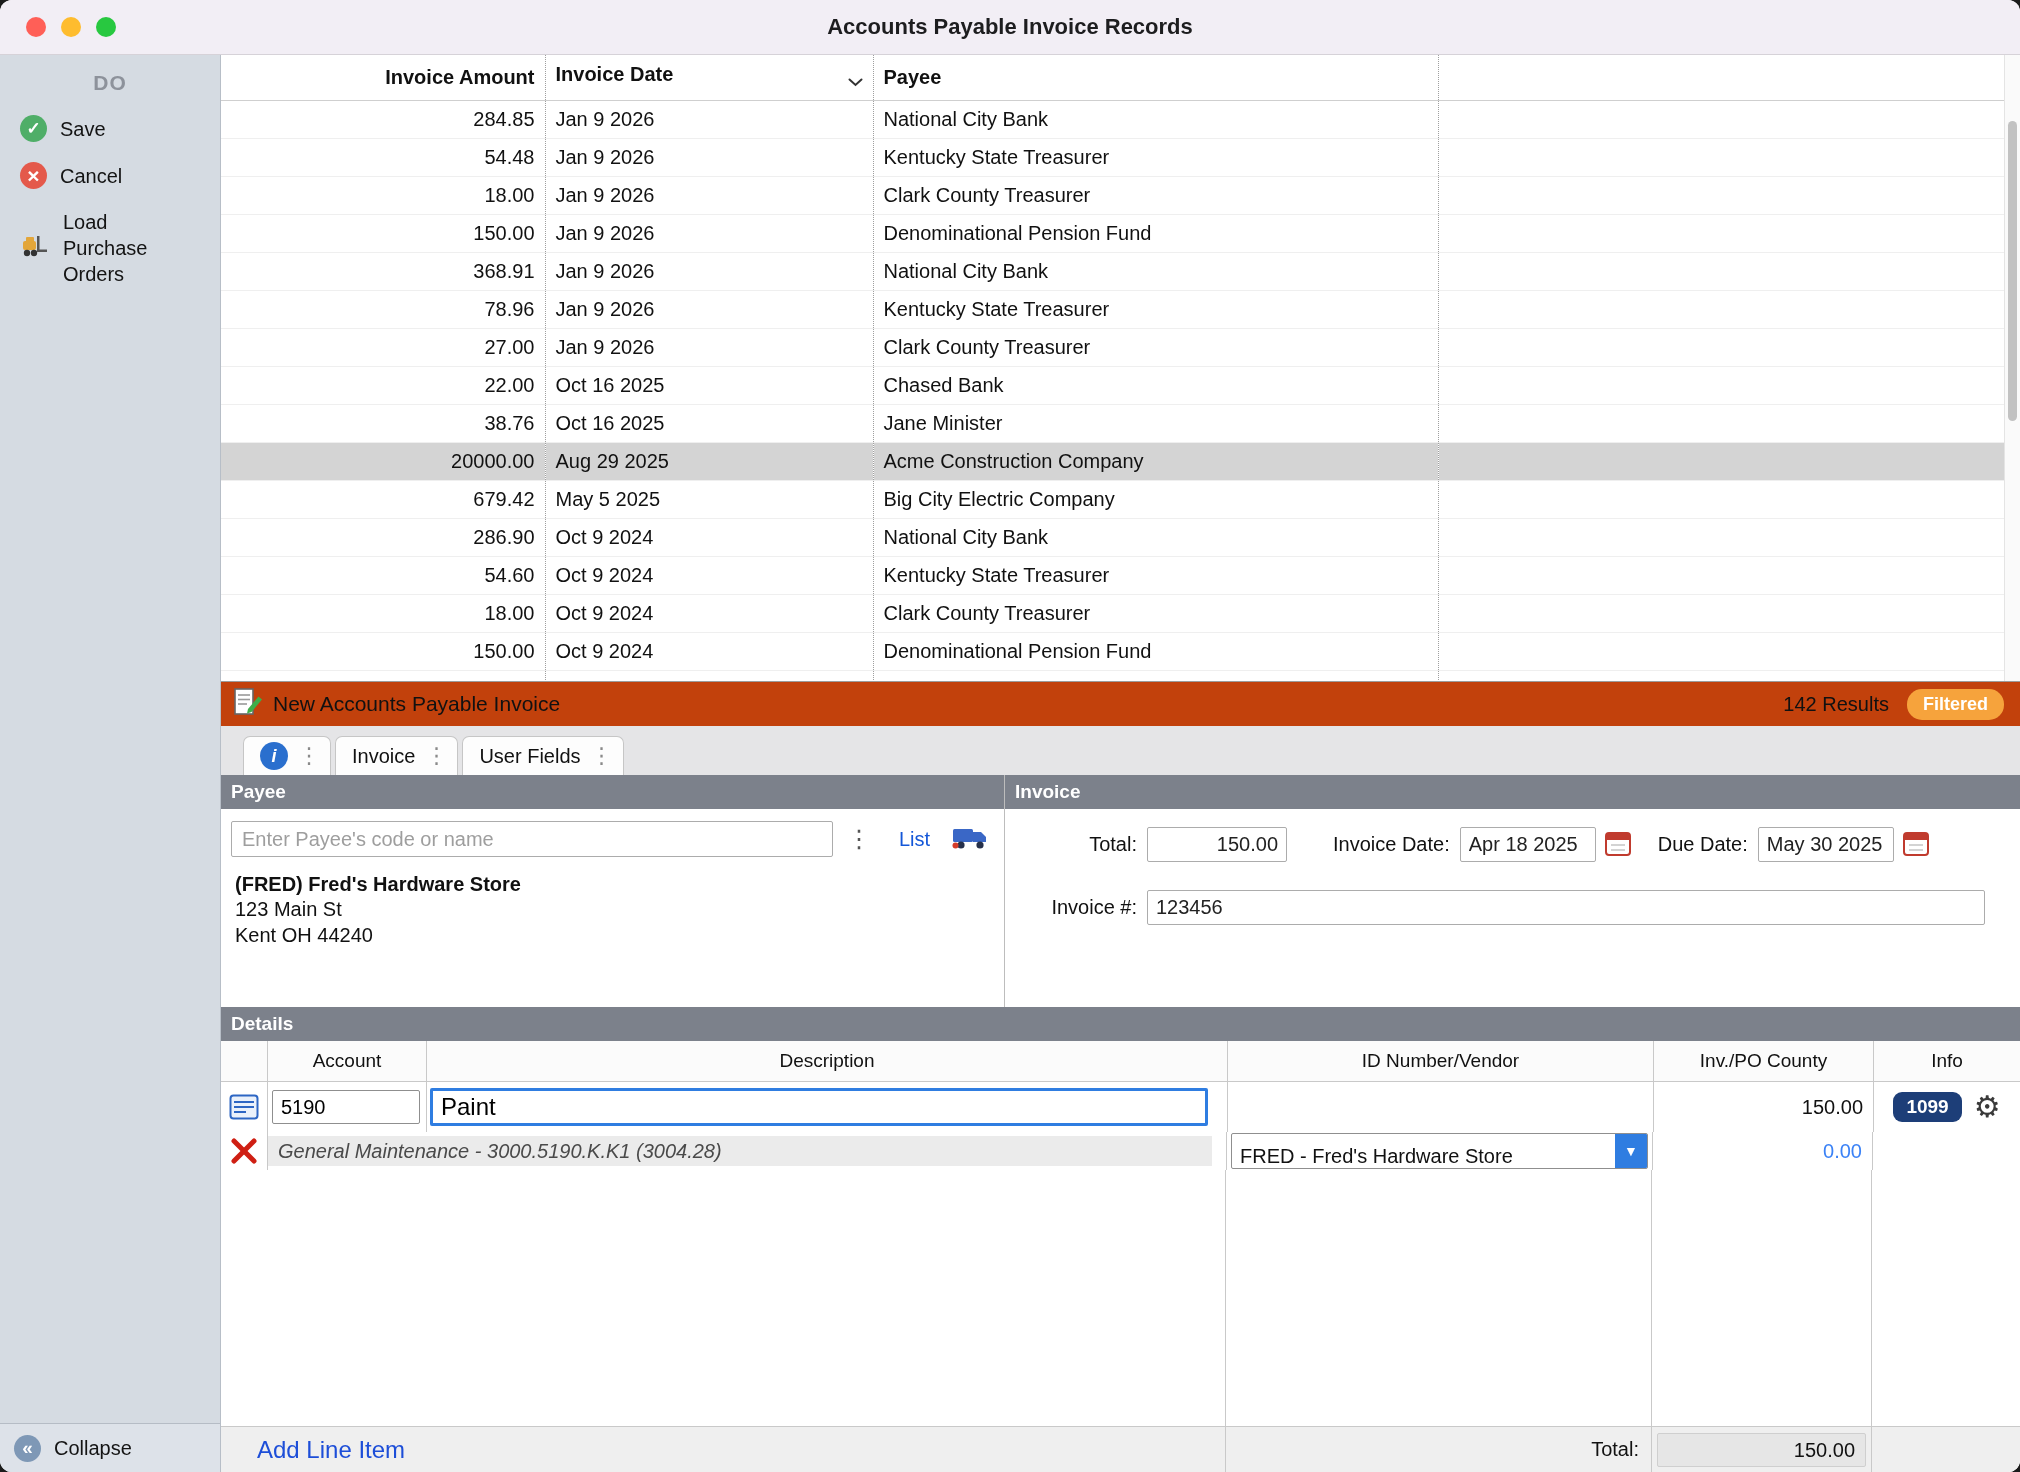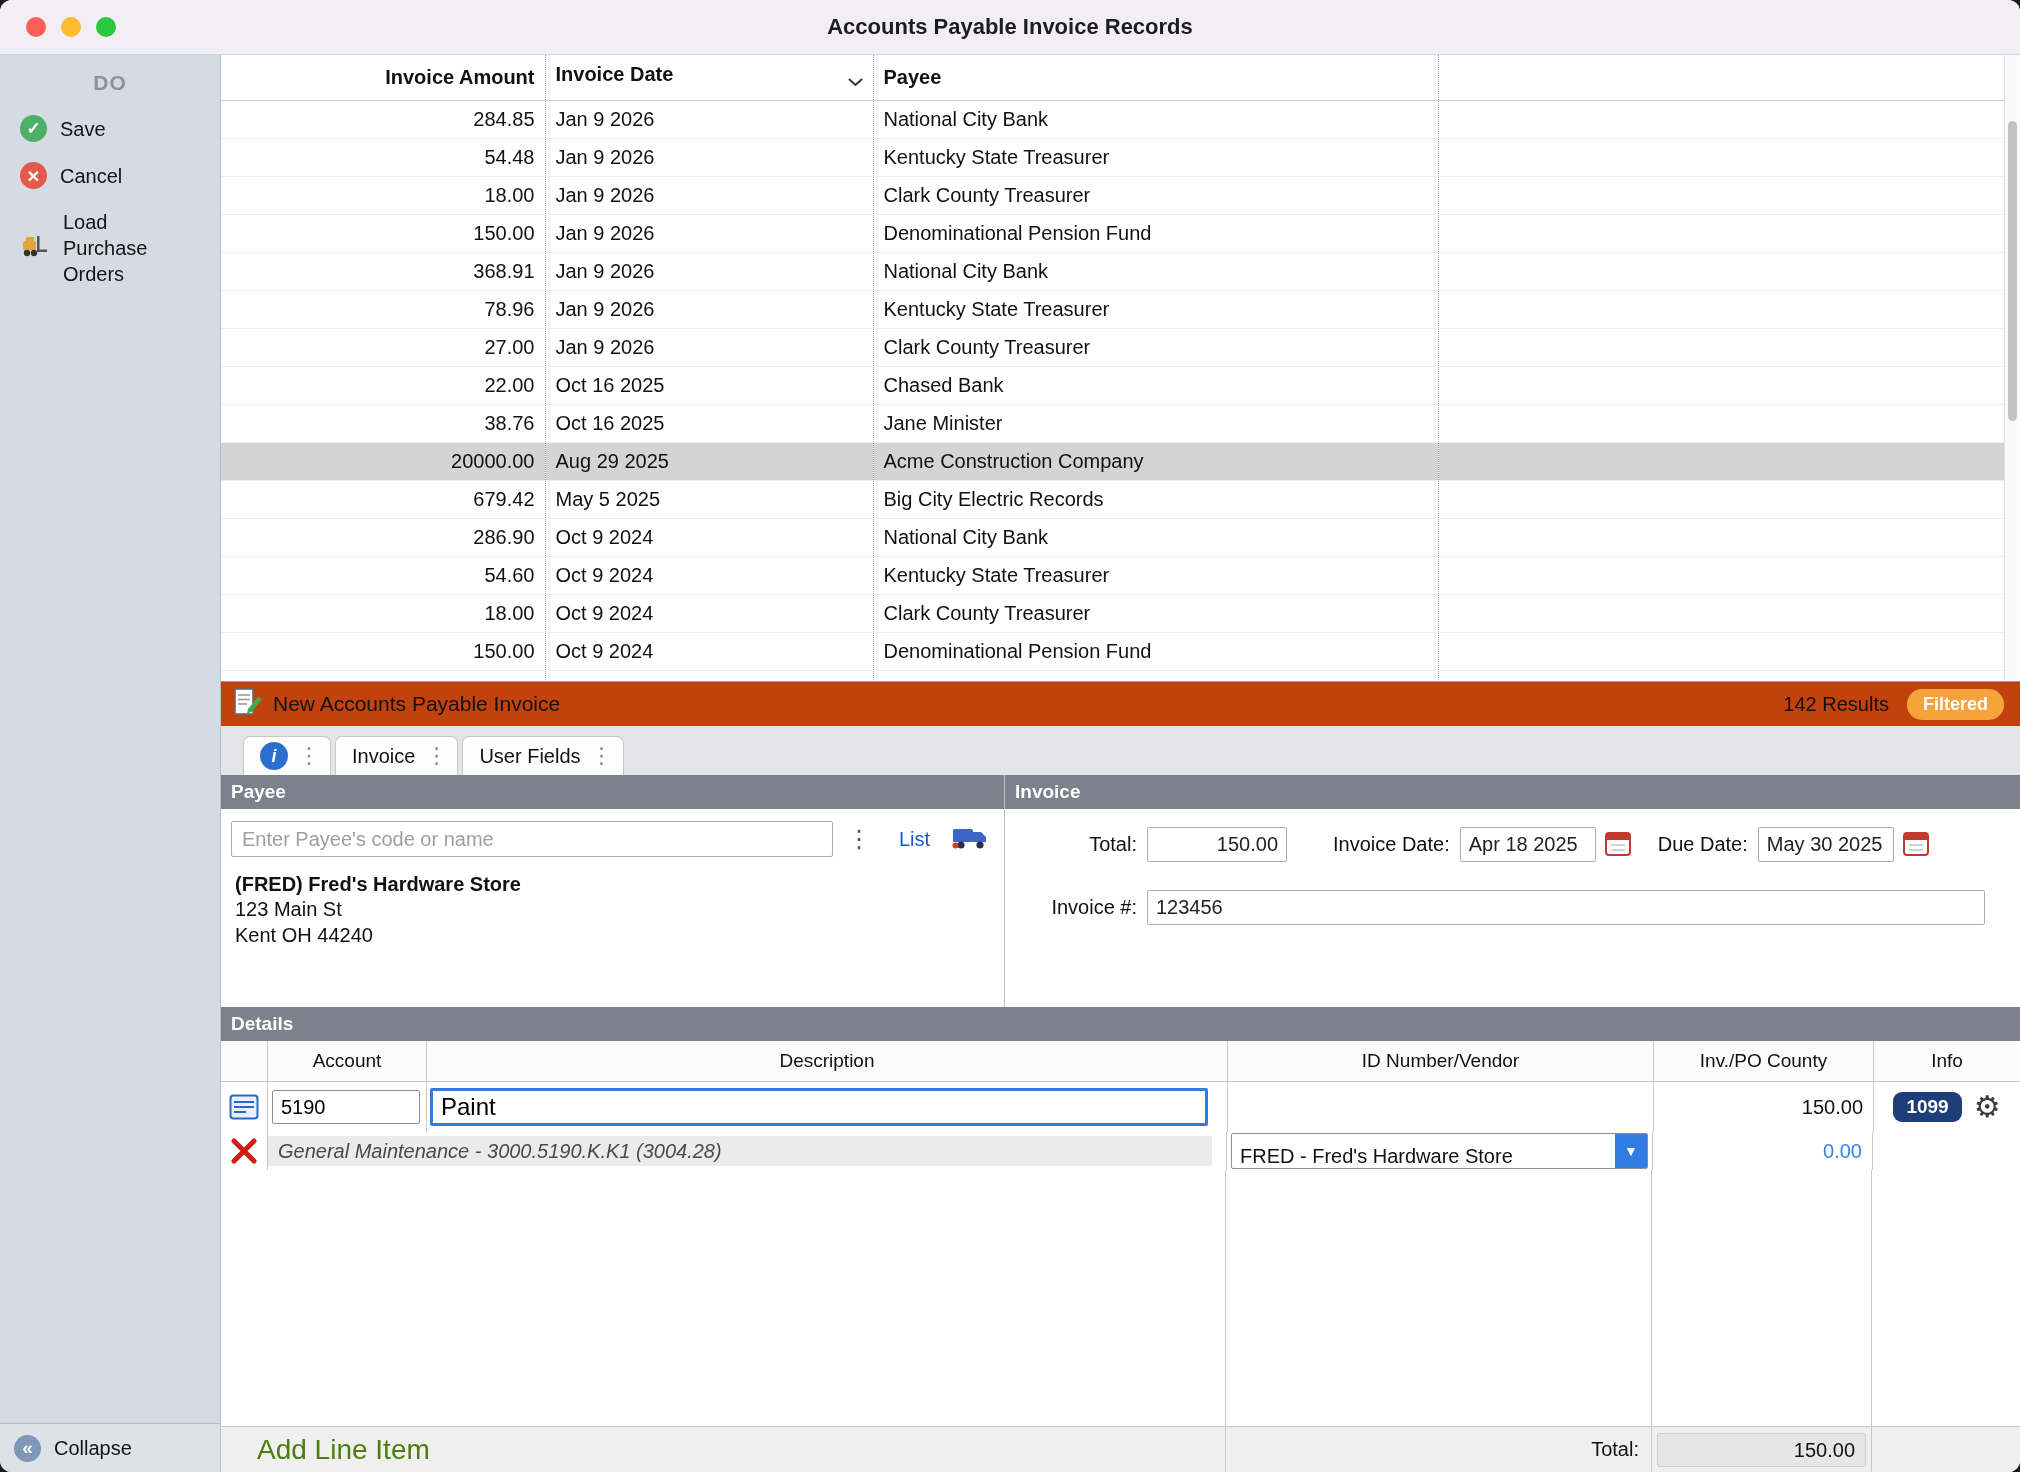--- a/index.html
+++ b/index.html
@@ -99,21 +99,21 @@
   .drow2{height:38px;}
   .c-merged{width:958px;flex:none;align-self:stretch;display:flex;align-items:center;}
   .acct-detail{background:#ebebeb;flex:1;margin-right:14px;height:30px;display:flex;align-items:center;padding-left:10px;font-style:italic;color:#4a4a4a;font-size:20px;}
   .vend-dd{display:flex;align-items:flex-end;height:34px;border:1px solid #8f8f8f;background:#fff;flex:1;margin:0 4px;border-radius:2px;overflow:hidden;gap:6px;}
   .vend-dd .txt{flex:1;padding:0 8px;font-size:20px;white-space:nowrap;overflow:hidden;}
   .vend-dd .chev{width:32px;height:100%;background:#2f7de1;color:#fff;display:flex;align-items:center;justify-content:center;font-size:14px;flex:none;}
   .amt-gray{color:#3b82f6;padding-right:10px;}
   .dfill{flex:1;display:flex;min-height:0;}
   .c-left-big{width:1004px;flex:none;align-self:stretch;}
   .dtotal{height:45px;background:#efefef;border-top:1px solid #c9c9c9;}
-  .addline{color:#4d7c0f;font-size:28px;padding-left:36px;cursor:pointer;}
+  .addline{color:#1d4ed8;font-size:24px;padding-left:36px;cursor:pointer;}
   .total-lbl{width:100%;text-align:right;padding-right:12px;box-sizing:border-box;}
   .totalbox{background:#e6e6e6;border:1px solid #cfcfcf;height:32px;line-height:32px;text-align:right;padding-right:10px;margin:0 5px;flex:1;border-radius:2px;}
   .delx{display:block;}
 </style>
 </head>
 <body>
 
 <div class="window">
 
   <div class="titlebar">
@@ -238,21 +238,21 @@
               </tr>
               <tr class="selected">
                 <td class="amt">20000.00</td>
                 <td class="date">Aug 29 2025</td>
                 <td class="payee">Acme Construction Company</td>
                 <td class="extra"></td>
               </tr>
               <tr>
                 <td class="amt">679.42</td>
                 <td class="date">May 5 2025</td>
-                <td class="payee">Big City Electric Records</td>
+                <td class="payee">Big City Electric Company</td>
                 <td class="extra"></td>
               </tr>
               <tr>
                 <td class="amt">286.90</td>
                 <td class="date">Oct 9 2024</td>
                 <td class="payee">National City Bank</td>
                 <td class="extra"></td>
               </tr>
               <tr>
                 <td class="amt">54.60</td>

